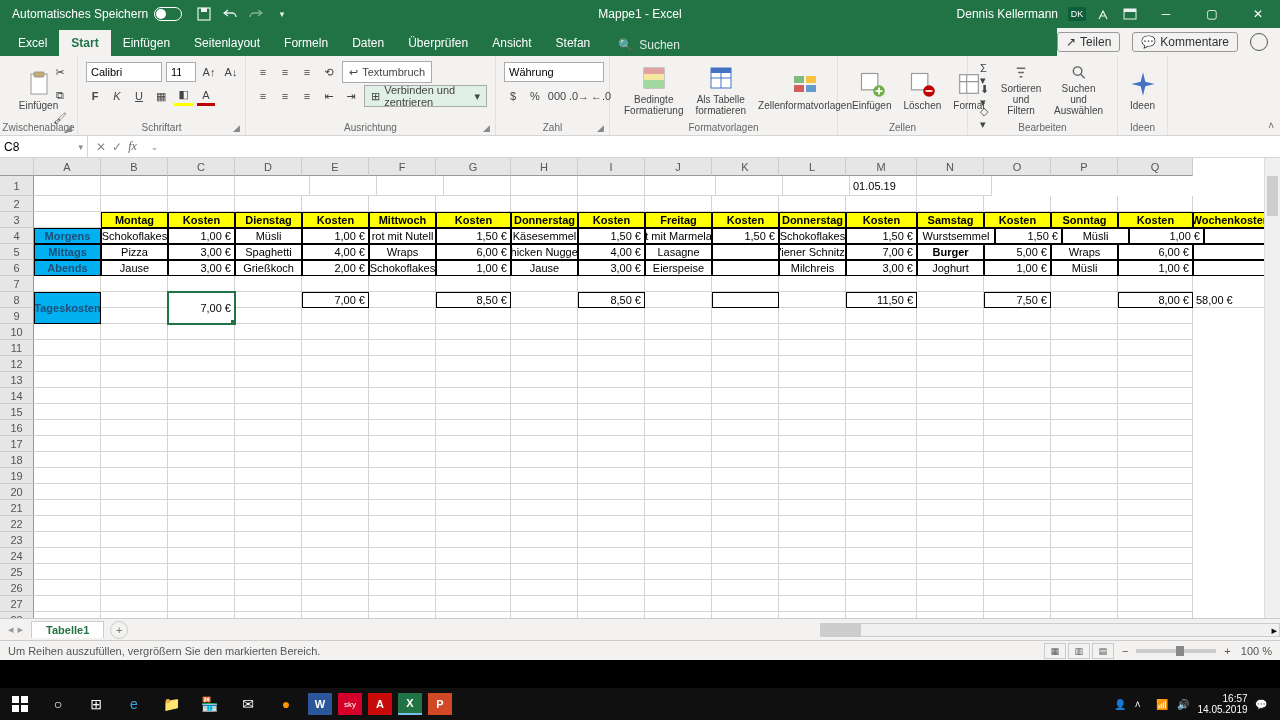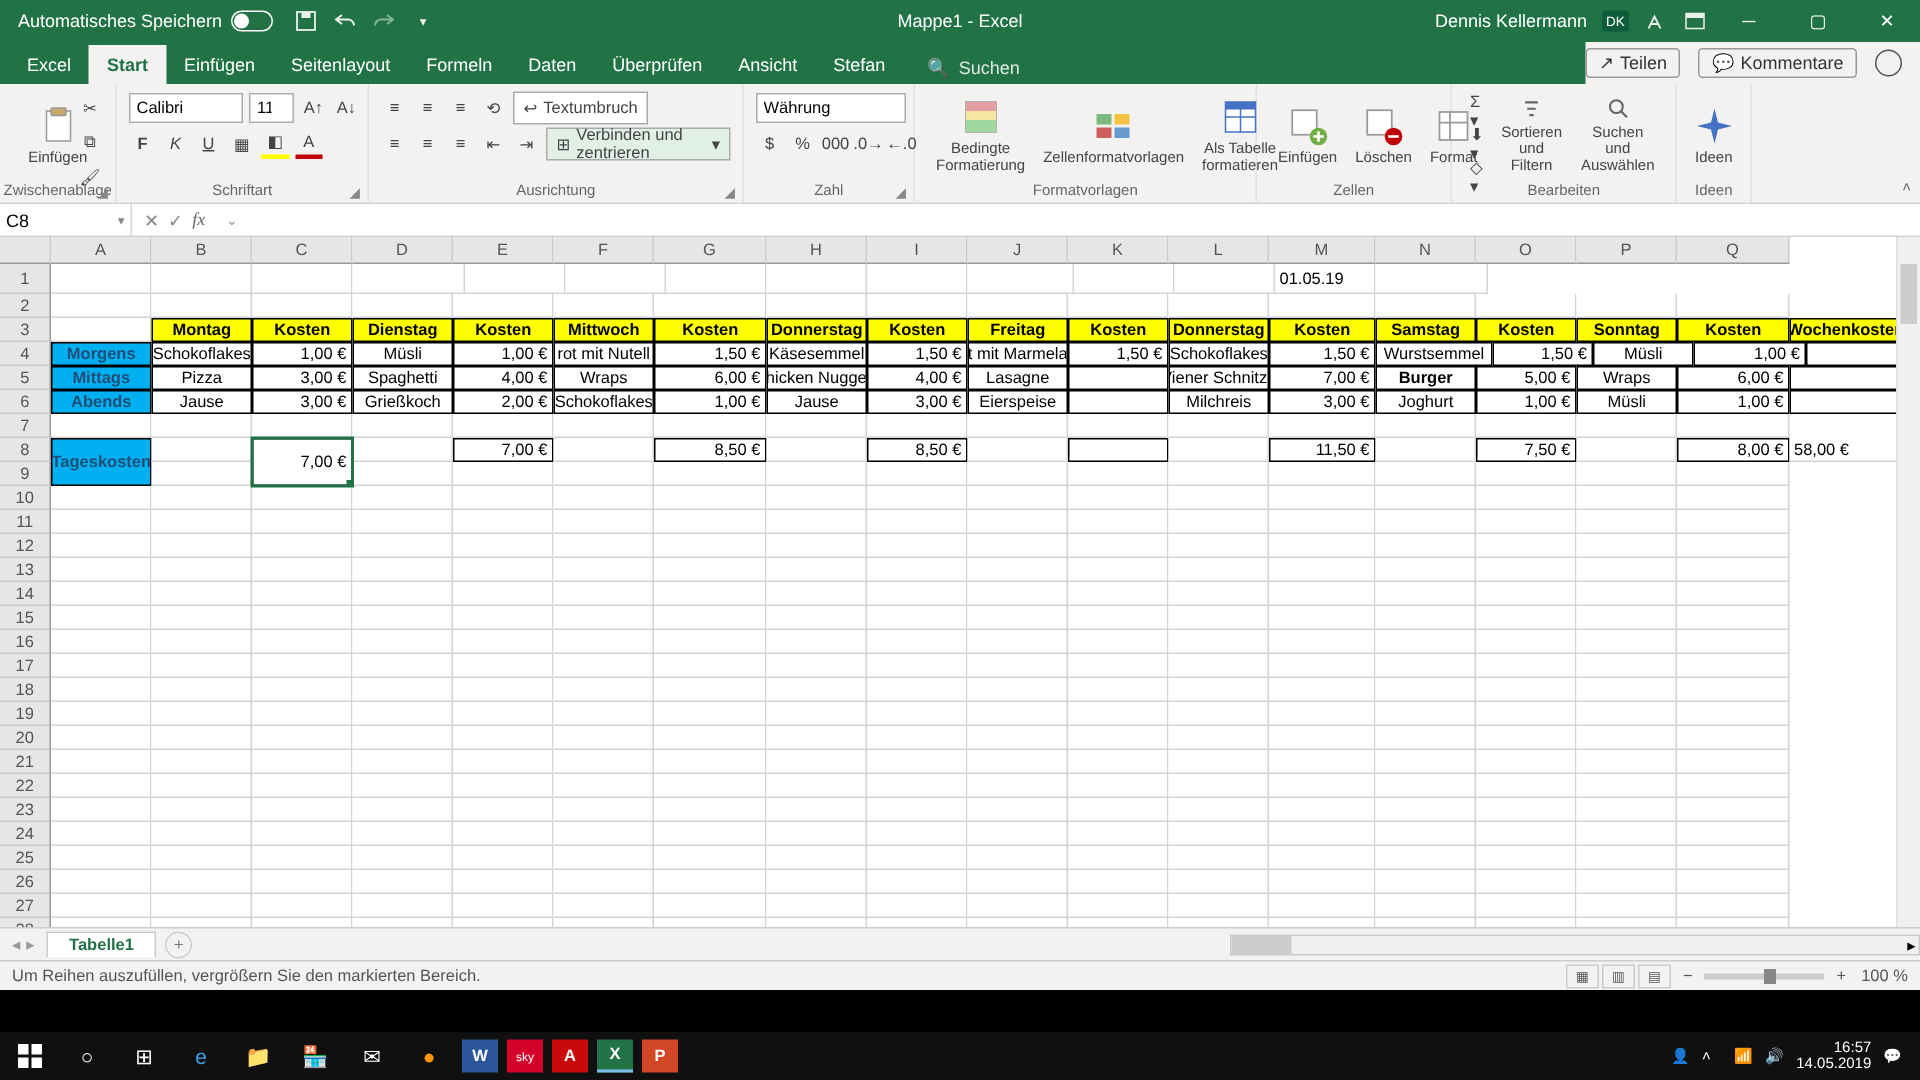--- a/index.html
+++ b/index.html
@@ -260,35 +260,35 @@
         <svg class="ico" viewBox="0 0 28 28">
           <rect x="4" y="4" width="20" height="20" fill="#fff" stroke="#999"></rect>
           <rect x="4" y="4" width="20" height="6" fill="#e2a0a0"></rect>
           <rect x="4" y="10" width="20" height="6" fill="#f5e6a0"></rect>
           <rect x="4" y="16" width="20" height="8" fill="#a0d8a0"></rect>
         </svg>
         <span>Bedingte Formatierung</span>
       </div>
     <div class="rb-big">
         <svg class="ico" viewBox="0 0 28 28">
+          <rect x="4" y="4" width="20" height="20" fill="#fff" stroke="#4472c4"></rect>
+          <rect x="4" y="4" width="20" height="5" fill="#4472c4"></rect>
+          <line x1="14" y1="4" x2="14" y2="24" stroke="#4472c4"></line>
+          <line x1="4" y1="14" x2="24" y2="14" stroke="#4472c4"></line>
+        </svg>
+        <span>Als Tabelle formatieren</span>
+      </div>
+    <div class="rb-big">
+        <svg class="ico" viewBox="0 0 28 28">
           <rect x="3" y="6" width="10" height="7" fill="#7fba7f"></rect>
           <rect x="15" y="6" width="10" height="7" fill="#f5c242"></rect>
           <rect x="3" y="15" width="10" height="7" fill="#d06060"></rect>
           <rect x="15" y="15" width="10" height="7" fill="#6699cc"></rect>
         </svg>
         <span>Zellenformatvorlagen</span>
-      </div>
-    <div class="rb-big">
-        <svg class="ico" viewBox="0 0 28 28">
-          <rect x="4" y="4" width="20" height="20" fill="#fff" stroke="#4472c4"></rect>
-          <rect x="4" y="4" width="20" height="5" fill="#4472c4"></rect>
-          <line x1="14" y1="4" x2="14" y2="24" stroke="#4472c4"></line>
-          <line x1="4" y1="14" x2="24" y2="14" stroke="#4472c4"></line>
-        </svg>
-        <span>Als Tabelle formatieren</span>
       </div>
     <div class="ribbon-group-label">Formatvorlagen</div>
   </div>
 
   <div class="ribbon-group" style="width:130px; flex-direction:row;">
     <div class="rb-big">
         <svg class="ico" viewBox="0 0 24 24">
           <rect x="3" y="3" width="14" height="14" fill="#fff" stroke="#999"></rect>
           <circle cx="18" cy="18" r="5" fill="#70ad47"></circle>
           <path d="M18 15v6M15 18h6" stroke="#fff" stroke-width="1.5"></path>

